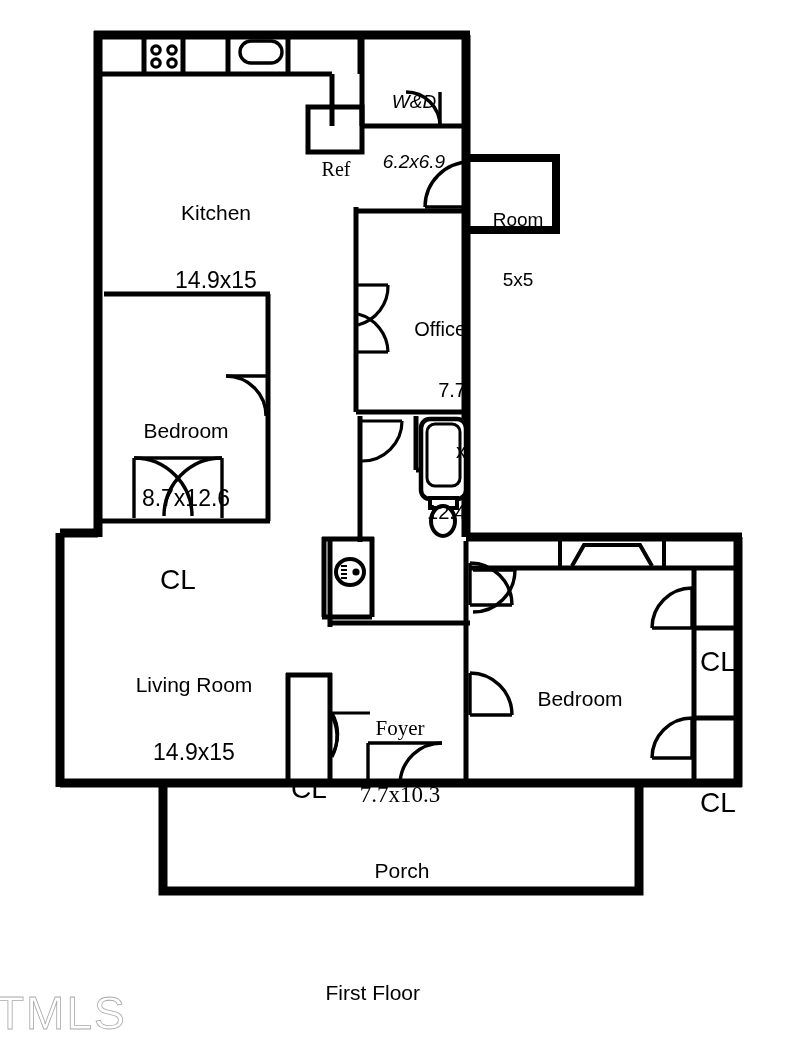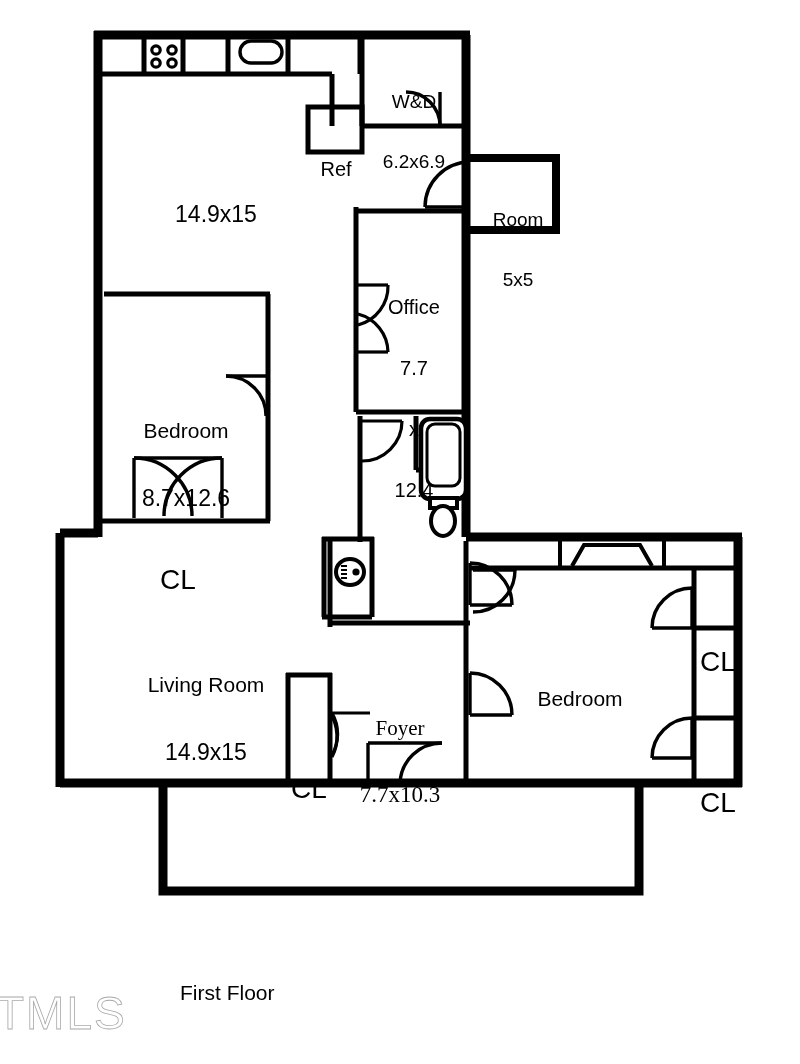--- a/index.html
+++ b/index.html
@@ -10,21 +10,21 @@
        font-family:"Liberation Sans","DejaVu Sans",sans-serif;
        white-space:pre;pointer-events:none;}
   .lbl .n{display:block;}
   .lbl .d{display:block;}
   .room{font-size:21px;}
   .room .d{font-size:23px;}
   .small{font-size:19px;}
   .cl{font-size:28px;}
   .ref{font-size:20px;}
   .office{font-size:20px;line-height:1.02;}
-  .footer{position:absolute;text-align:left;font-size:21px;line-height:1.25;}
+  .footer{position:absolute;text-align:right;font-size:21px;line-height:1.25;}
   .wm{position:absolute;left:-4px;top:986px;font-size:46px;letter-spacing:2px;
       color:#ffffff;-webkit-text-stroke:0.8px #9a9a9a;
       font-family:"Liberation Sans","DejaVu Sans",sans-serif;opacity:.85;}
 </style>
 </head>
 <body>
 
 <svg id="plan" viewBox="0 0 800 1064">
   <g fill="none" stroke="#000" stroke-linecap="butt" stroke-linejoin="miter">
 
@@ -226,54 +226,55 @@
     <g stroke-width="3.4">
       <path d="M692,718 L692,758"></path>
       <path d="M692,718 A40,40 0 0,0 652,758"></path>
       <path d="M652,758 L692,758"></path>
     </g>
 
   </g>
 </svg>
 
 <div class="lbl room" style="left:124px;top:158px;width:184px;">
+  <span class="n">Kitchen</span>
   <span class="d">14.9x15</span>
 </div>
 
-<div class="lbl small" style="left:362px;top:52px;width:104px;">
+<div class="lbl small" style="left:362px;top:52px;width:104px;font-style:italic;">
   <span class="n">W&amp;D</span>
   <span class="d">6.2x6.9</span>
 </div>
 
-<div class="lbl ref" style="left:309px;top:117px;width:54px;">
+<div class="lbl ref" style="left:309px;top:117px;width:54px;font-family:Liberation Serif, serif;">
   <span class="n">Ref</span>
 </div>
 
 <div class="lbl small" style="left:479px;top:170px;width:78px;">
   <span class="n">Room</span>
   <span class="d">5x5</span>
 </div>
 
-<div class="lbl office" style="left:362px;top:256px;width:104px;">
+<div class="lbl office" style="left:362px;top:278px;width:104px;text-align:right;">
   <span class="n">Office</span>
   <span class="d">7.7</span>
   <span class="d">x</span>
   <span class="d">12.4</span>
 </div>
 
 <div class="lbl room" style="left:104px;top:376px;width:164px;">
   <span class="n">Bedroom</span>
   <span class="d">8.7x12.6</span>
 </div>
 
 <div class="lbl cl" style="left:134px;top:506px;width:88px;">
   <span class="n">CL</span>
 </div>
 
-<div class="lbl room" style="left:74px;top:630px;width:264px;">
+<div class="lbl room" style="left:62px;top:630px;width:264px;">
   <span class="n">Living Room</span>
   <span class="d">14.9x15</span>
 </div>
 
 <div class="lbl room" style="left:332px;top:673px;width:136px;font-family:Liberation Serif, serif;">
   <span class="n">Foyer</span>
   <span class="d">7.7x10.3</span>
 </div>
 
 <div class="lbl cl" style="left:288px;top:715px;width:42px;">
@@ -286,19 +287,20 @@
 
 <div class="lbl cl" style="left:696px;top:588px;width:44px;">
   <span class="n">CL</span>
 </div>
 
 <div class="lbl cl" style="left:696px;top:729px;width:44px;">
   <span class="n">CL</span>
 </div>
 
 <div class="lbl room" style="left:292px;top:816px;width:220px;">
+  <span class="n">Porch</span>
 </div>
 
 <div class="footer" style="left:180px;top:980px;width:240px;">
   <div>First Floor</div>
 </div>
 
 <div class="wm">TMLS</div>
 
 </body></html>

